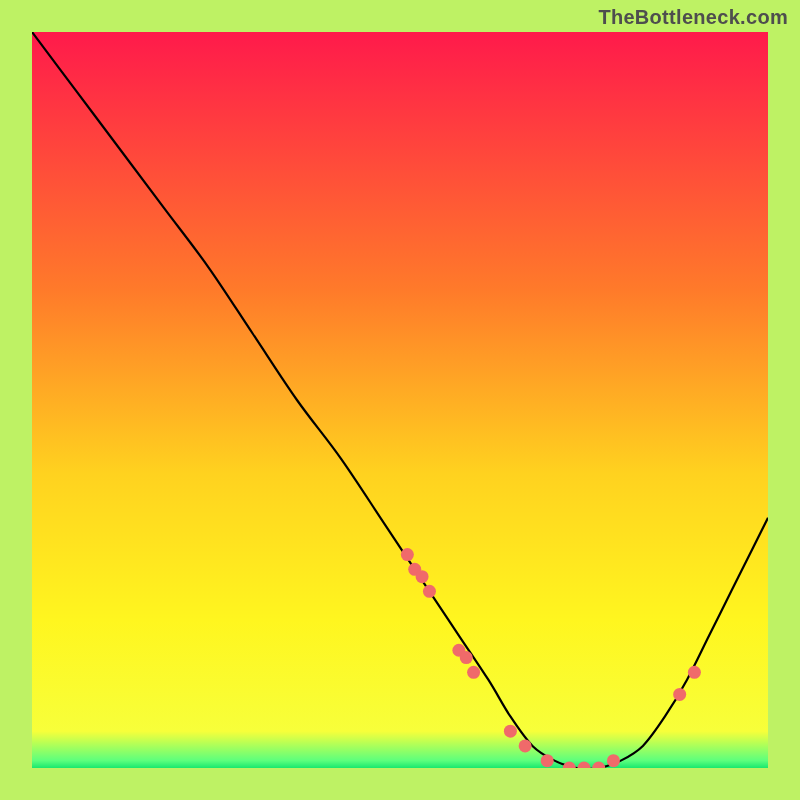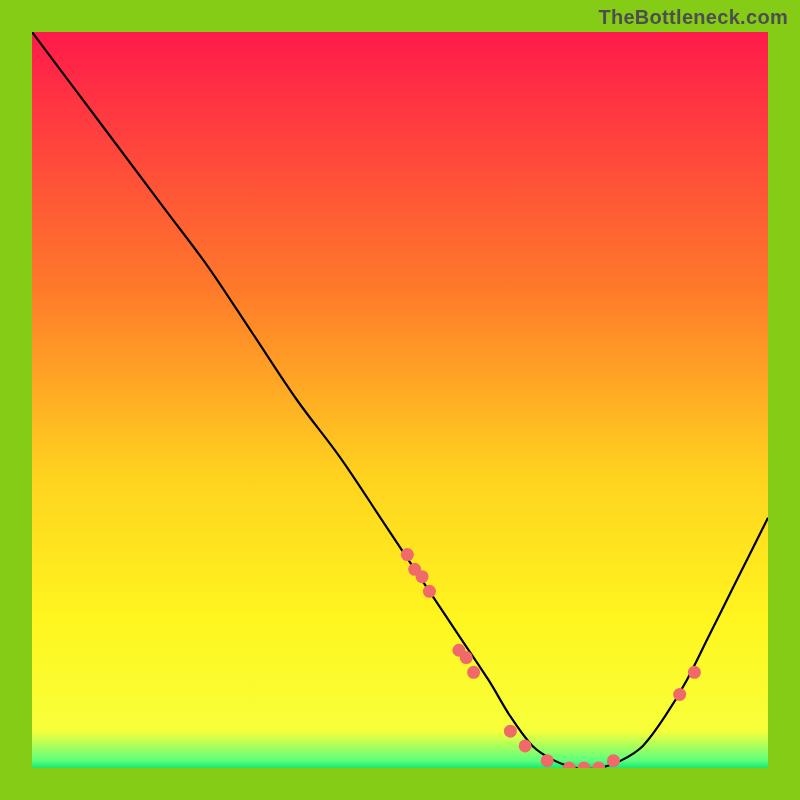--- a/index.html
+++ b/index.html
@@ -8,21 +8,21 @@
     background: #000;
     width: 800px;
     height: 800px;
     overflow: hidden;
     font-family: Arial, sans-serif;
   }
   .frame {
     position: relative;
     width: 800px;
     height: 800px;
-    background: #84cc16;
+    background: #bef264;
   }
   .watermark {
     position: absolute;
     top: 6px;
     right: 12px;
     color: #4e4e4e;
     font-size: 20px;
     font-weight: 600;
     letter-spacing: 0.3px;
     z-index: 5;

